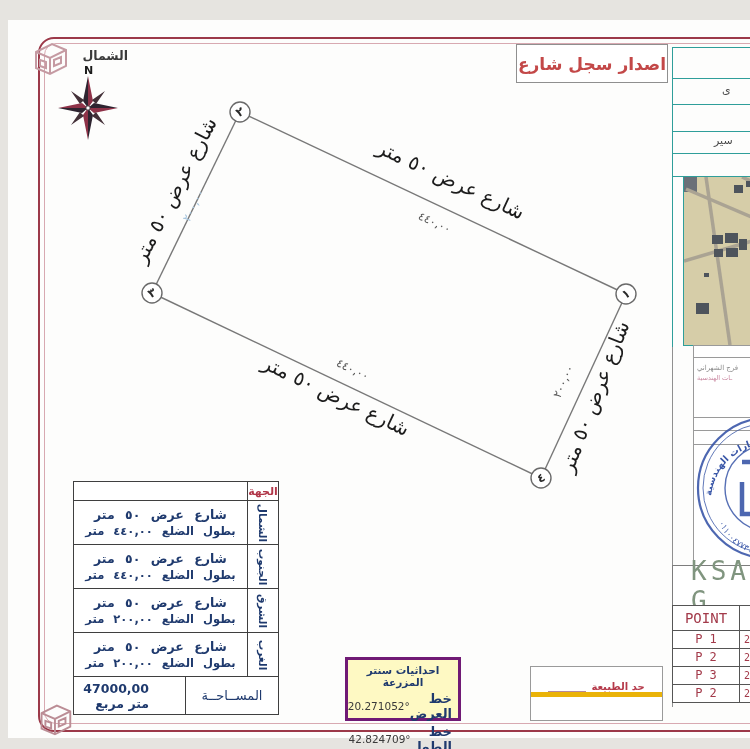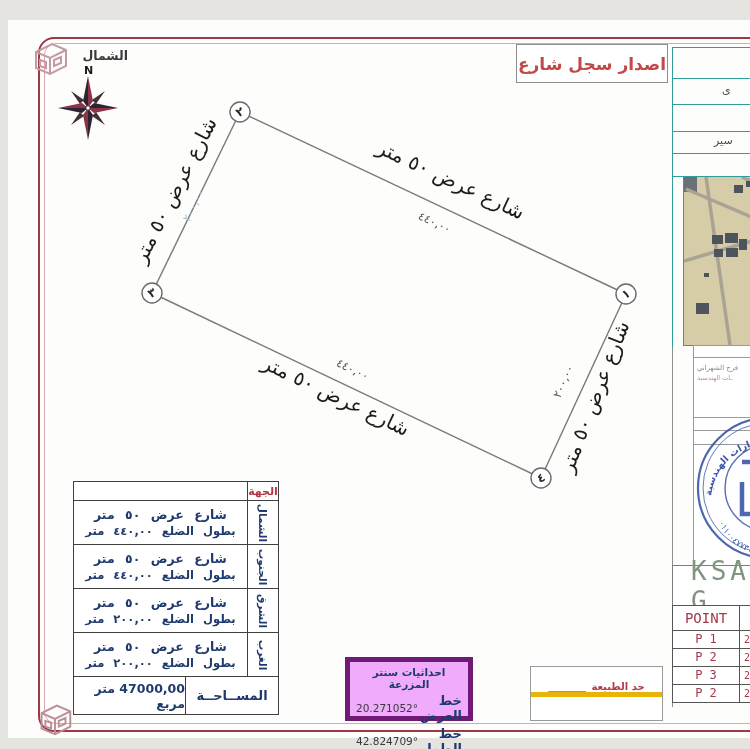--- a/index.html
+++ b/index.html
@@ -45,25 +45,25 @@
     display:flex;align-items:center;justify-content:center;}
   .bt-hdesc{flex:1;color:#b03648;font-weight:bold;font-size:11.5px;display:flex;align-items:center;justify-content:center;}
   .bt-row{display:flex;border-bottom:1.5px solid #3f3f3f;height:43px;}
   .bt-side{width:30px;border-left:1.5px solid #3f3f3f;position:relative;}
   .bt-side span{position:absolute;left:50%;top:50%;transform:translate(-50%,-50%) rotate(90deg);
     white-space:nowrap;color:#1f3a6e;font-size:10.5px;font-weight:bold;}
   .bt-desc{flex:1;display:flex;flex-direction:column;align-items:center;justify-content:center;color:#1f3a6e;}
   .bt-l1{font-size:12.5px;font-weight:bold;word-spacing:6px;}
   .bt-l2{font-size:11.5px;font-weight:bold;word-spacing:5px;margin-top:2px;}
   .bt-arow{display:flex;height:37px;}
-  .bt-alabel{width:92px;border-left:1.5px solid #3f3f3f;color:#1f3a6e;font-weight:bold;font-size:13px;
-    display:flex;align-items:center;justify-content:center;letter-spacing:2px;}
+  .bt-alabel{width:92px;border-left:1.5px solid #3f3f3f;color:#1f3a6e;font-weight:normal;font-size:13px;
+    display:flex;align-items:center;justify-content:center;letter-spacing:2px;margin-left:36px;}
   .bt-aval{flex:1;color:#1f3a6e;font-weight:bold;font-size:12.5px;display:flex;align-items:center;justify-content:center;}
   
-  .cb{position:absolute;left:345px;top:657px;width:128px;height:64px;border:5px solid #701a75;background:#f0abfc;
+  .cb{position:absolute;left:345px;top:657px;width:116px;height:64px;border:3px solid #701a75;background:#fef9c3;
     direction:rtl;padding:4px 6px 0 6px;box-sizing:border-box;}
   .cb-title{color:#1f3a6e;font-weight:bold;font-size:10.5px;text-align:center;}
   .cb-row{display:flex;justify-content:space-between;align-items:center;margin-top:3px;}
   .cb-lab{color:#1f3a6e;font-weight:bold;font-size:13px;}
   .cb-val{color:#3a3a3a;font-size:10.5px;direction:ltr;}
   
   .nb{position:absolute;left:530px;top:666px;width:131px;height:53px;border:1px solid #9a9a9a;background:#fff;direction:rtl;}
   .nb-r1{height:25px;border-bottom:5px solid #eab308;display:flex;align-items:flex-end;justify-content:center;gap:5px;
     color:#b53a4a;font-weight:bold;font-size:10px;}
   .nb-dash{width:38px;border-bottom:1px solid #b5899a;height:0;}

